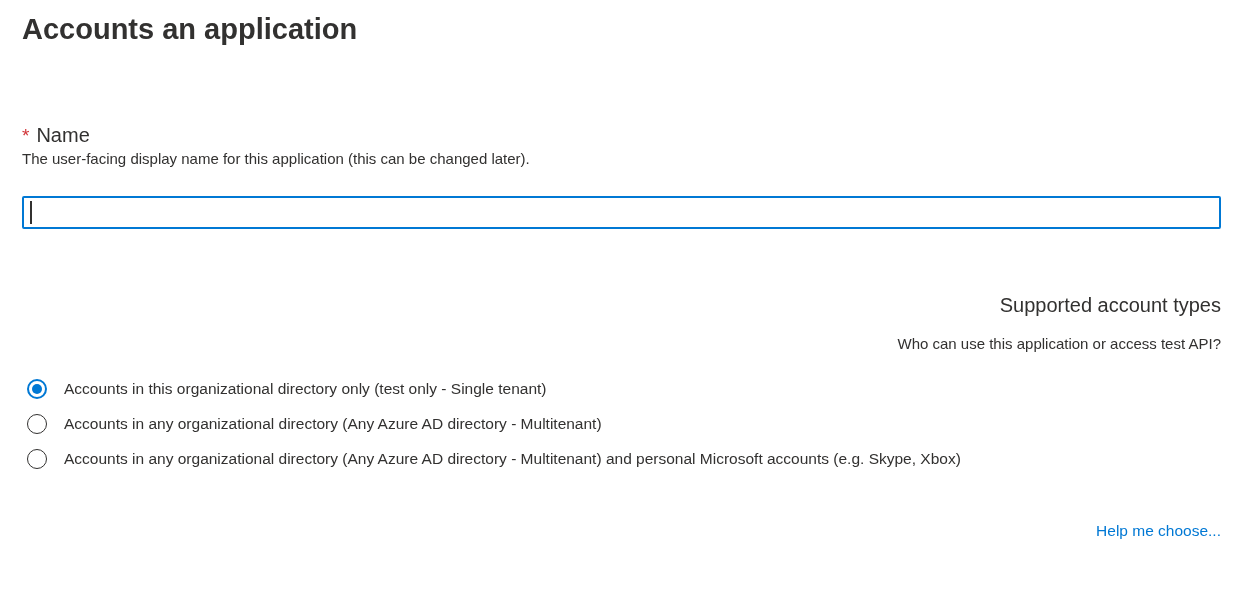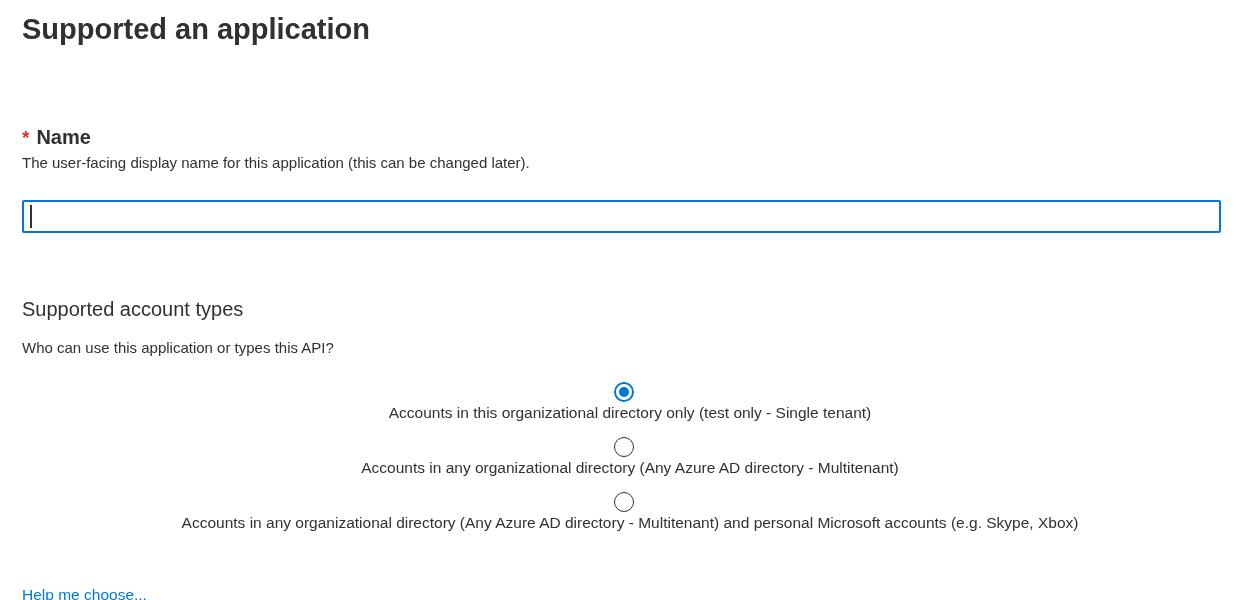--- a/index.html
+++ b/index.html
@@ -20,23 +20,23 @@
     margin: 0;
     font-size: 29px;
     font-weight: 600;
     color: #323130;
     line-height: 38px;
   }
   
   .field-name { margin-top: 74px; }
   .field-label {
     font-size: 20px;
-    font-weight: 700;
+    font-weight: 400;
     color: #323130;
-    line-height: 31px;
+    line-height: 26px;
   }
   .required {
     color: #d13438;
     margin-right: 7px;
     font-size: 19px;
   }
   .field-desc {
     font-size: 15px;
     color: #323130;
     line-height: 20px;
@@ -64,41 +64,40 @@
     left: 8px;
     top: 5px;
     width: 1.5px;
     height: 23px;
     background: #323130;
     animation: blink 1.06s step-end infinite;
     pointer-events: none;
   }
   @keyframes blink { 50% { opacity: 0; } }
   
-  .account-types { margin-top: 64px; }
+  .account-types { margin-top: 64px; text-align: right; }
   .section-title {
     margin: 0;
     font-size: 20px;
     font-weight: 400;
     color: #323130;
     line-height: 25px;
   }
   .section-question {
     margin-top: 16px;
     font-size: 15px;
     color: #323130;
     line-height: 20px;
   }
   .radio-group { margin-top: 24px; }
   .radio-row {
     display: flex;
     align-items: center;
     margin-bottom: 14px;
     cursor: pointer;
-    flex-direction: column;
   }
   .radio-circle {
     flex: 0 0 auto;
     width: 20px;
     height: 20px;
     margin-left: 5px;
     border: 1.5px solid #323130;
     border-radius: 50%;
     background: #ffffff;
     display: inline-flex;
@@ -128,36 +127,36 @@
     color: #0078d4;
     text-decoration: none;
     cursor: pointer;
   }
 </style>
 </head>
 <body>
 
 <div class="page">
 
-  <h1 class="page-title">Supported an application</h1>
+  <h1 class="page-title">Accounts an application</h1>
 
   <div class="field-name">
     <div class="field-label">
       <span class="required">*</span><span>Name</span>
     </div>
     <div class="field-desc">The user-facing display name for this application (this can be changed later).</div>
     <div class="input-wrap">
       <input class="name-input" type="text" value="" style="">
       <span class="caret"></span>
     </div>
   </div>
 
   <div class="account-types">
     <h2 class="section-title">Supported account types</h2>
-    <div class="section-question">Who can use this application or types this API?</div>
+    <div class="section-question">Who can use this application or access test API?</div>
 
     <div class="radio-group">
 
       <label class="radio-row selected">
         <span class="radio-circle">
           <span class="radio-dot"></span>
         </span>
         <span class="radio-label">Accounts in this organizational directory only (test only - Single tenant)</span>
       </label>
 

